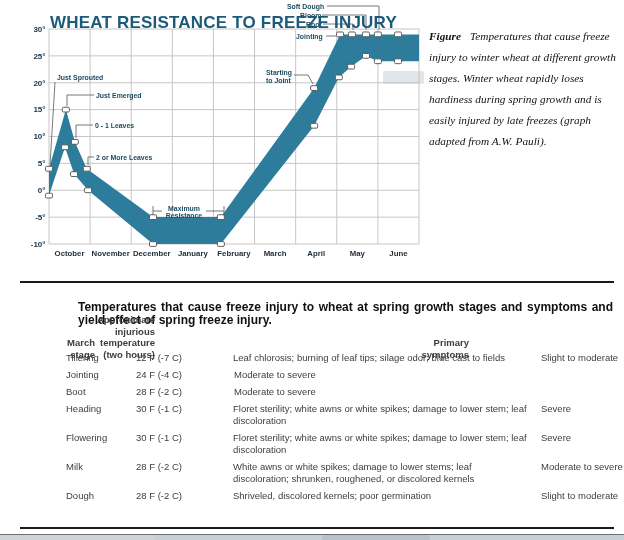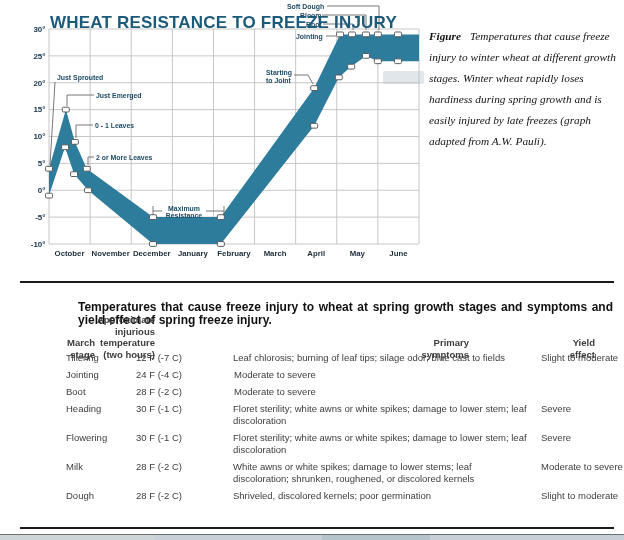--- a/index.html
+++ b/index.html
@@ -167,24 +167,20 @@
     </div>
     <div class="hcell hc2">
       <span>Approximate</span>
       <span>injurious temperature</span>
       <span>(two hours)</span>
     </div>
     <div class="hcell hc3">
       <span>Primary</span>
       <span>symptoms</span>
     </div>
-    <div class="hcell hc4">
-      <span>Yield</span>
-      <span>effect</span>
-    </div>
   </div>
 
   <div class="tbl-rows" id="tbl-rows">
       <div class="trow">
         <div class="c1">Tillering</div>
         <div class="c2">12 F (-7 C)</div>
         <div class="c3">Leaf chlorosis; burning of leaf tips; silage odor; blue cast to fields</div>
         <div class="c4">Slight to moderate</div>
       </div>
       <div class="trow">

